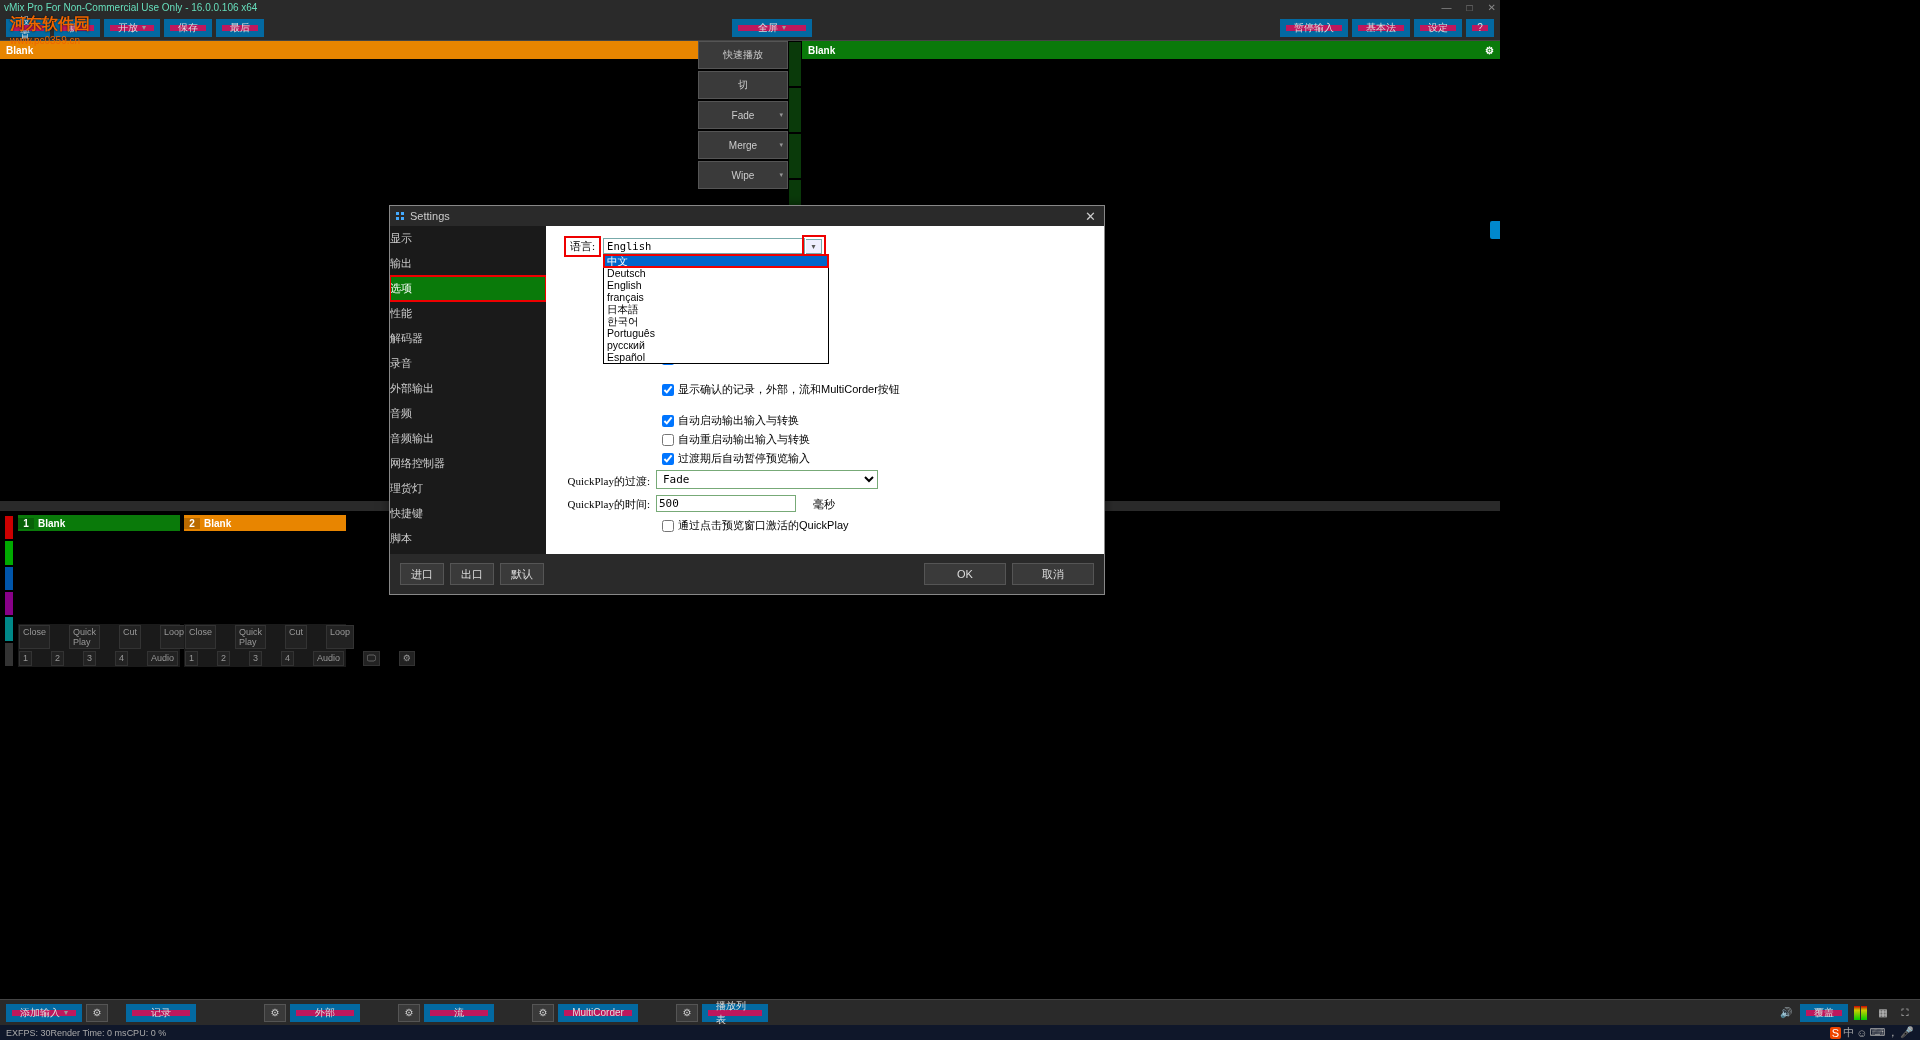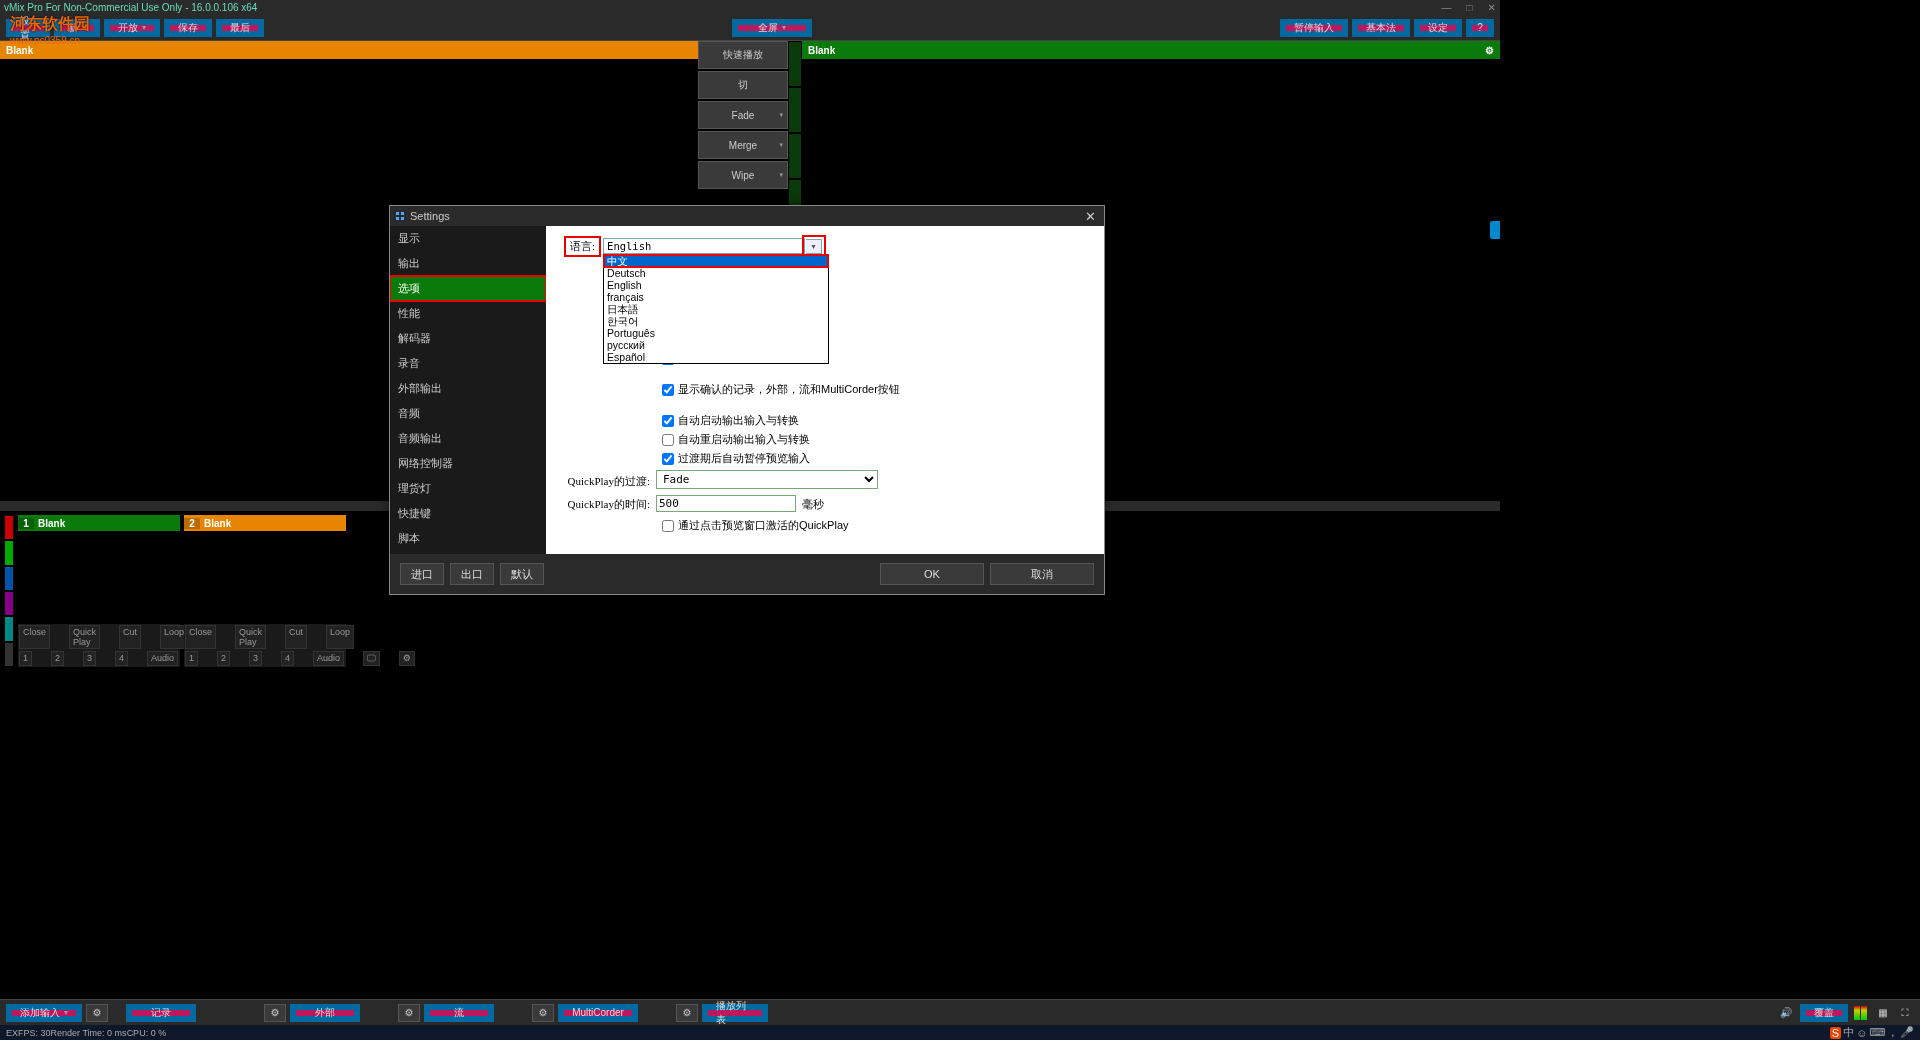--- a/index.html
+++ b/index.html
@@ -47,42 +47,42 @@
 .status-bar .ime{background:#e40;color:#fff;padding:0 2px;border-radius:2px;font-size:9px}
 .status-bar .right span{font-size:11px}
 
 .dialog{position:absolute;left:389px;top:205px;width:716px;height:390px;background:#fff;border:1px solid #888;box-shadow:0 0 10px rgba(0,0,0,.5);display:flex;flex-direction:column;z-index:100}
 .dialog .dtitle{height:20px;background:#2a2a2a;color:#ccc;display:flex;align-items:center;padding:0 4px;font-size:11px}
 .dialog .dtitle .icon{width:12px;height:12px;margin-right:4px;display:inline-block;background:linear-gradient(#4af,#4af);position:relative}
 .dialog .dtitle .icon::before{content:"";position:absolute;inset:0;background:repeating-linear-gradient(90deg,#2a2a2a 0 2px,transparent 2px 5px),repeating-linear-gradient(0deg,#2a2a2a 0 2px,transparent 2px 5px)}
 .dialog .dtitle .close{margin-left:auto;cursor:pointer;font-size:13px;padding:0 4px}
 .dialog .dbody{flex:1;display:flex;overflow:hidden}
 .dialog .dside{width:156px;background:#1a1a1a;color:#ccc;display:flex;flex-direction:column}
-.dialog .dside .item{padding:5px 8px;font-size:11px;cursor:pointer}
+.dialog .dside .item{padding:5px 0;font-size:11px;cursor:pointer}
 .dialog .dside .item.active{background:#0a7a0a;color:#fff}
 .dialog .dside .item.highlighted{outline:2px solid #e00;outline-offset:-1px}
 .dialog .dmain{flex:1;background:#fff;color:#000;padding:12px 20px;font-size:11px;position:relative}
 .dialog .form-row{display:flex;align-items:flex-end;margin-bottom:6px}
 .dialog .form-row .lbl{width:90px;text-align:right;padding-right:6px;font-family:SimSun,serif}
 .dialog .form-row .lbl.hl{outline:2px solid #e00;padding:1px 4px;margin-right:4px;width:auto}
 .dialog select,.dialog input[type=text]{font-family:SimSun,monospace;font-size:11px;border:1px solid #7a7;background:#fff;padding:1px 2px}
 .dialog .lang-select{width:220px;position:relative}
 .dialog .lang-combo{border:1px solid #7aa;height:16px;display:flex;align-items:center;padding:0 3px;font-family:SimSun,monospace;font-size:10.5px;background:#fff}
 .dialog .lang-arrow{width:16px;height:15px;border:1px solid #7aa;border-left:none;display:flex;align-items:center;justify-content:center;font-size:8px;color:#555;cursor:pointer;background:#eef}
 .dialog .lang-arrow-wrap{outline:2px solid #e00;outline-offset:1px;padding:1px}
 .dialog .lang-dropdown{position:absolute;left:0;top:16px;width:226px;border:1px solid #000;background:#fff;font-family:SimSun,monospace;font-size:10.5px;z-index:10}
 .dialog .lang-dropdown .opt{padding:0 3px;line-height:12px;cursor:pointer}
 .dialog .lang-dropdown .opt.sel{background:#06c;color:#fff}
 .dialog .lang-dropdown .opt.sel.hl{outline:2px solid #e00;outline-offset:-1px}
 .dialog .chk-row{display:flex;align-items:center;margin:4px 0 4px 96px;gap:4px;font-family:SimSun,serif;font-size:11px}
 .dialog .chk-row input{width:12px;height:12px}
 .dialog .dfoot{height:40px;background:#2a2a2a;display:flex;align-items:center;padding:0 10px;gap:6px}
 .dialog .dfoot .spacer{flex:1}
 .dialog .dfoot .fbtn{background:#3a3a3a;border:1px solid #555;color:#ddd;font-size:11px;width:44px;height:22px;display:flex;align-items:center;justify-content:center;cursor:pointer}
-.dialog .dfoot .fbtn.wide{width:104px}
+.dialog .dfoot .fbtn.wide{width:82px}
 .right-icons{display:flex;gap:4px;margin-left:auto;align-items:center}
 .right-icons .ic{width:18px;height:16px;display:flex;align-items:center;justify-content:center;font-size:10px;color:#ccc;cursor:pointer}
 .vu-mini{width:6px;height:14px;background:linear-gradient(to top,#0c0 0%,#cc0 70%,#c00 100%);display:inline-block;margin-right:1px}
 </style>
 </head>
 <body>
 
 <div class="titlebar">
   <span class="title">vMix Pro For Non-Commercial Use Only - 16.0.0.106 x64</span>
   <div class="winbtns">
@@ -320,21 +320,21 @@
           <input type="checkbox" checked="" style="">
           <span>过渡期后自动暂停预览输入</span>
         </div>
       <div class="form-row">
         <span class="lbl">QuickPlay的过渡:</span>
         <select style="width:222px"><option>Fade</option></select>
       </div>
       <div class="form-row">
         <span class="lbl">QuickPlay的时间:</span>
         <input type="text" style="width: 140px;" value="500">
-        <span style="margin-left:6px;font-family:Liberation Mono, monospace">毫秒</span>
+        <span style="margin-left:17px;font-family:Liberation Mono, monospace">毫秒</span>
       </div>
       <div class="chk-row">
           <input type="checkbox" style="">
           <span>通过点击预览窗口激活的QuickPlay</span>
         </div>
     </div>
   </div>
   <div class="dfoot">
     <div class="fbtn">进口</div>
     <div class="fbtn">出口</div>

